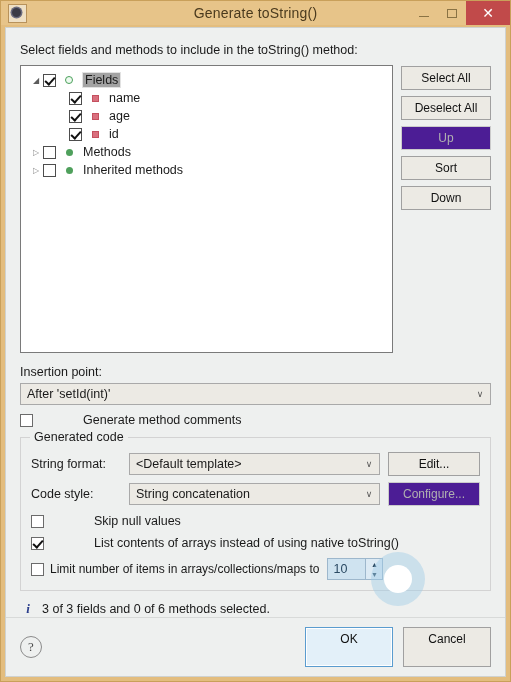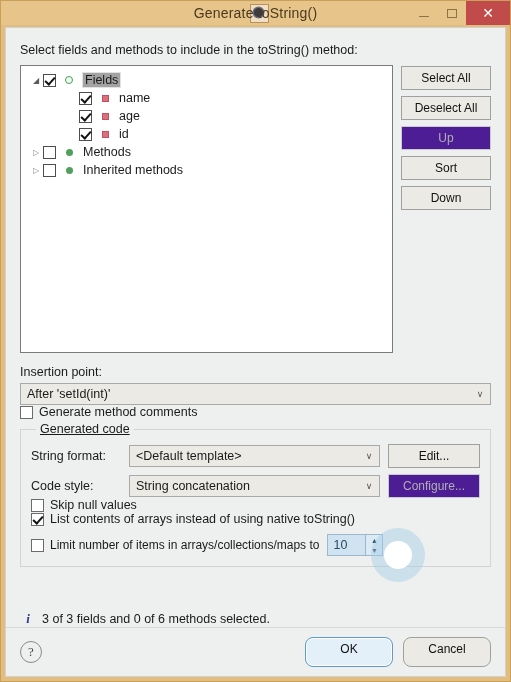--- a/index.html
+++ b/index.html
@@ -30,21 +30,20 @@
   }
 
   
   .titlebar {
     height: 24px;
     flex: 0 0 24px;
     background: #e7c489;
     position: relative;
     display: flex;
     align-items: center;
-    justify-content: center;
   }
   .app-icon {
     width: 17px; height: 17px;
     margin-left: 7px;
     border: 1px solid #b8925a;
     background: #efe0c4;
     position: relative;
     flex: 0 0 auto;
   }
   .app-icon::after {
@@ -139,21 +138,21 @@
     overflow: hidden;
   }
   .tree-item {
     display: flex;
     align-items: center;
     height: 18px;
     padding-left: 8px;
     font-size: 12.5px;
     white-space: nowrap;
   }
-  .tree-item.child { padding-left: 48px; margin-left: 10px; }
+  .tree-item.child { padding-left: 48px; }
   .twisty {
     width: 14px;
     flex: 0 0 14px;
     display: flex;
     align-items: center;
     justify-content: center;
     color: #8d8d8d;
     font-size: 8px;
   }
   .twisty.expanded { color: #5c5c5c; }
@@ -259,20 +258,22 @@
     color: #555;
     font-size: 9px;
     line-height: 20px;
   }
   .combo.full { width: 100%; }
 
   .chk-line {
     display: flex;
     align-items: center;
     font-size: 12.5px;
+    margin-top: 8px;
+    gap: 44px;
   }
   .chk {
     width: 13px; height: 13px;
     flex: 0 0 13px;
     box-sizing: border-box;
     border: 1px solid #6b6b6b;
     background: #fff;
     margin-right: 6px;
     position: relative;
   }
@@ -288,25 +289,24 @@
 
   
   .group {
     margin-top: 10px;
     border: 1px solid #d3d3d3;
     padding: 8px 10px 10px 10px;
     position: relative;
   }
   .group-title {
     position: absolute;
-    top: -8px; left: 15px;
+    top: -8px; left: 9px;
     background: #eef0ef;
     padding: 0 4px;
     font-size: 12.5px;
-    text-decoration: underline;
   }
   .g-row {
     display: flex;
     align-items: center;
     margin-top: 6px;
   }
   .g-row .lbl {
     width: 98px;
     flex: 0 0 98px;
     font-size: 12.5px;
@@ -405,24 +405,23 @@
     color: #4a4a4a;
     font-size: 13px;
     display: flex;
     align-items: center;
     justify-content: center;
     font-family: "Liberation Serif", serif;
   }
   .footer-spacer { flex: 1 1 auto; }
   .btn.footer-btn {
     width: 88px;
-    height: 30px;
+    height: 40px;
     line-height: 23px;
     margin-left: 10px;
-    border-radius: 8px;
   }
   .btn.default {
     border: 1px solid #5a9ccf;
     background: #e3f0f9;
     box-shadow: inset 0 0 0 1px #ffffff;
   }
 </style>
 </head>
 <body>
 

